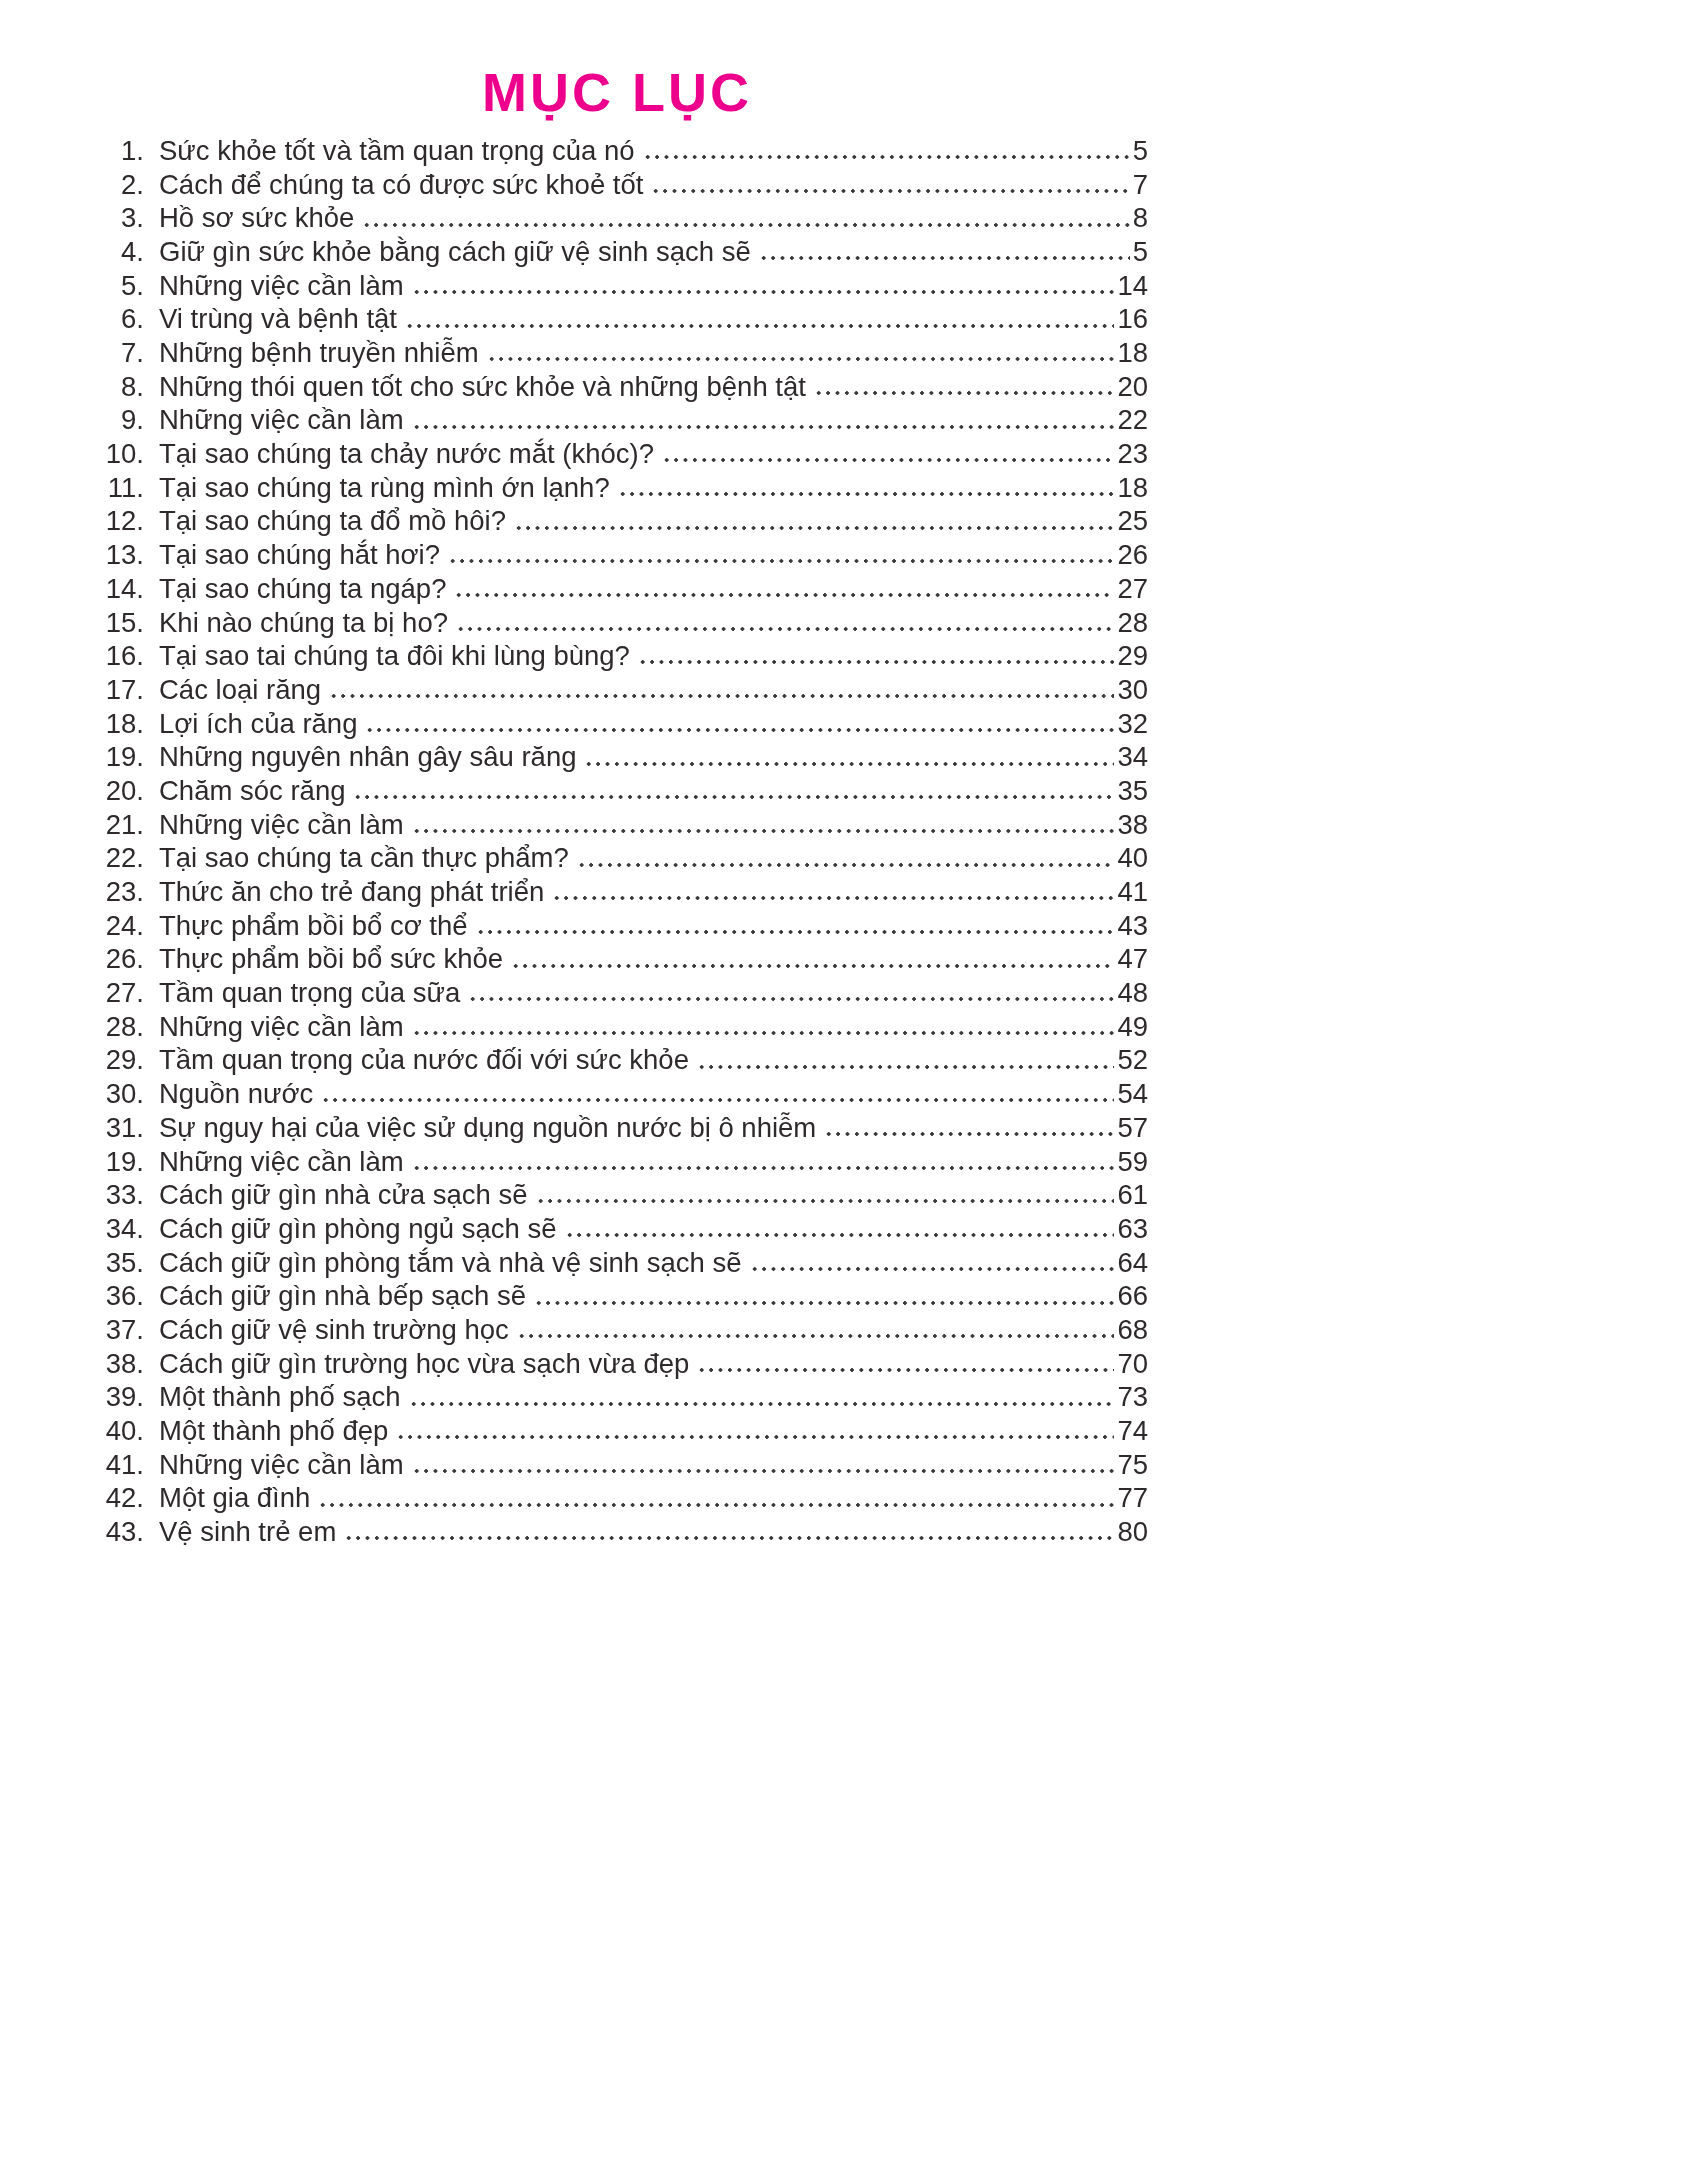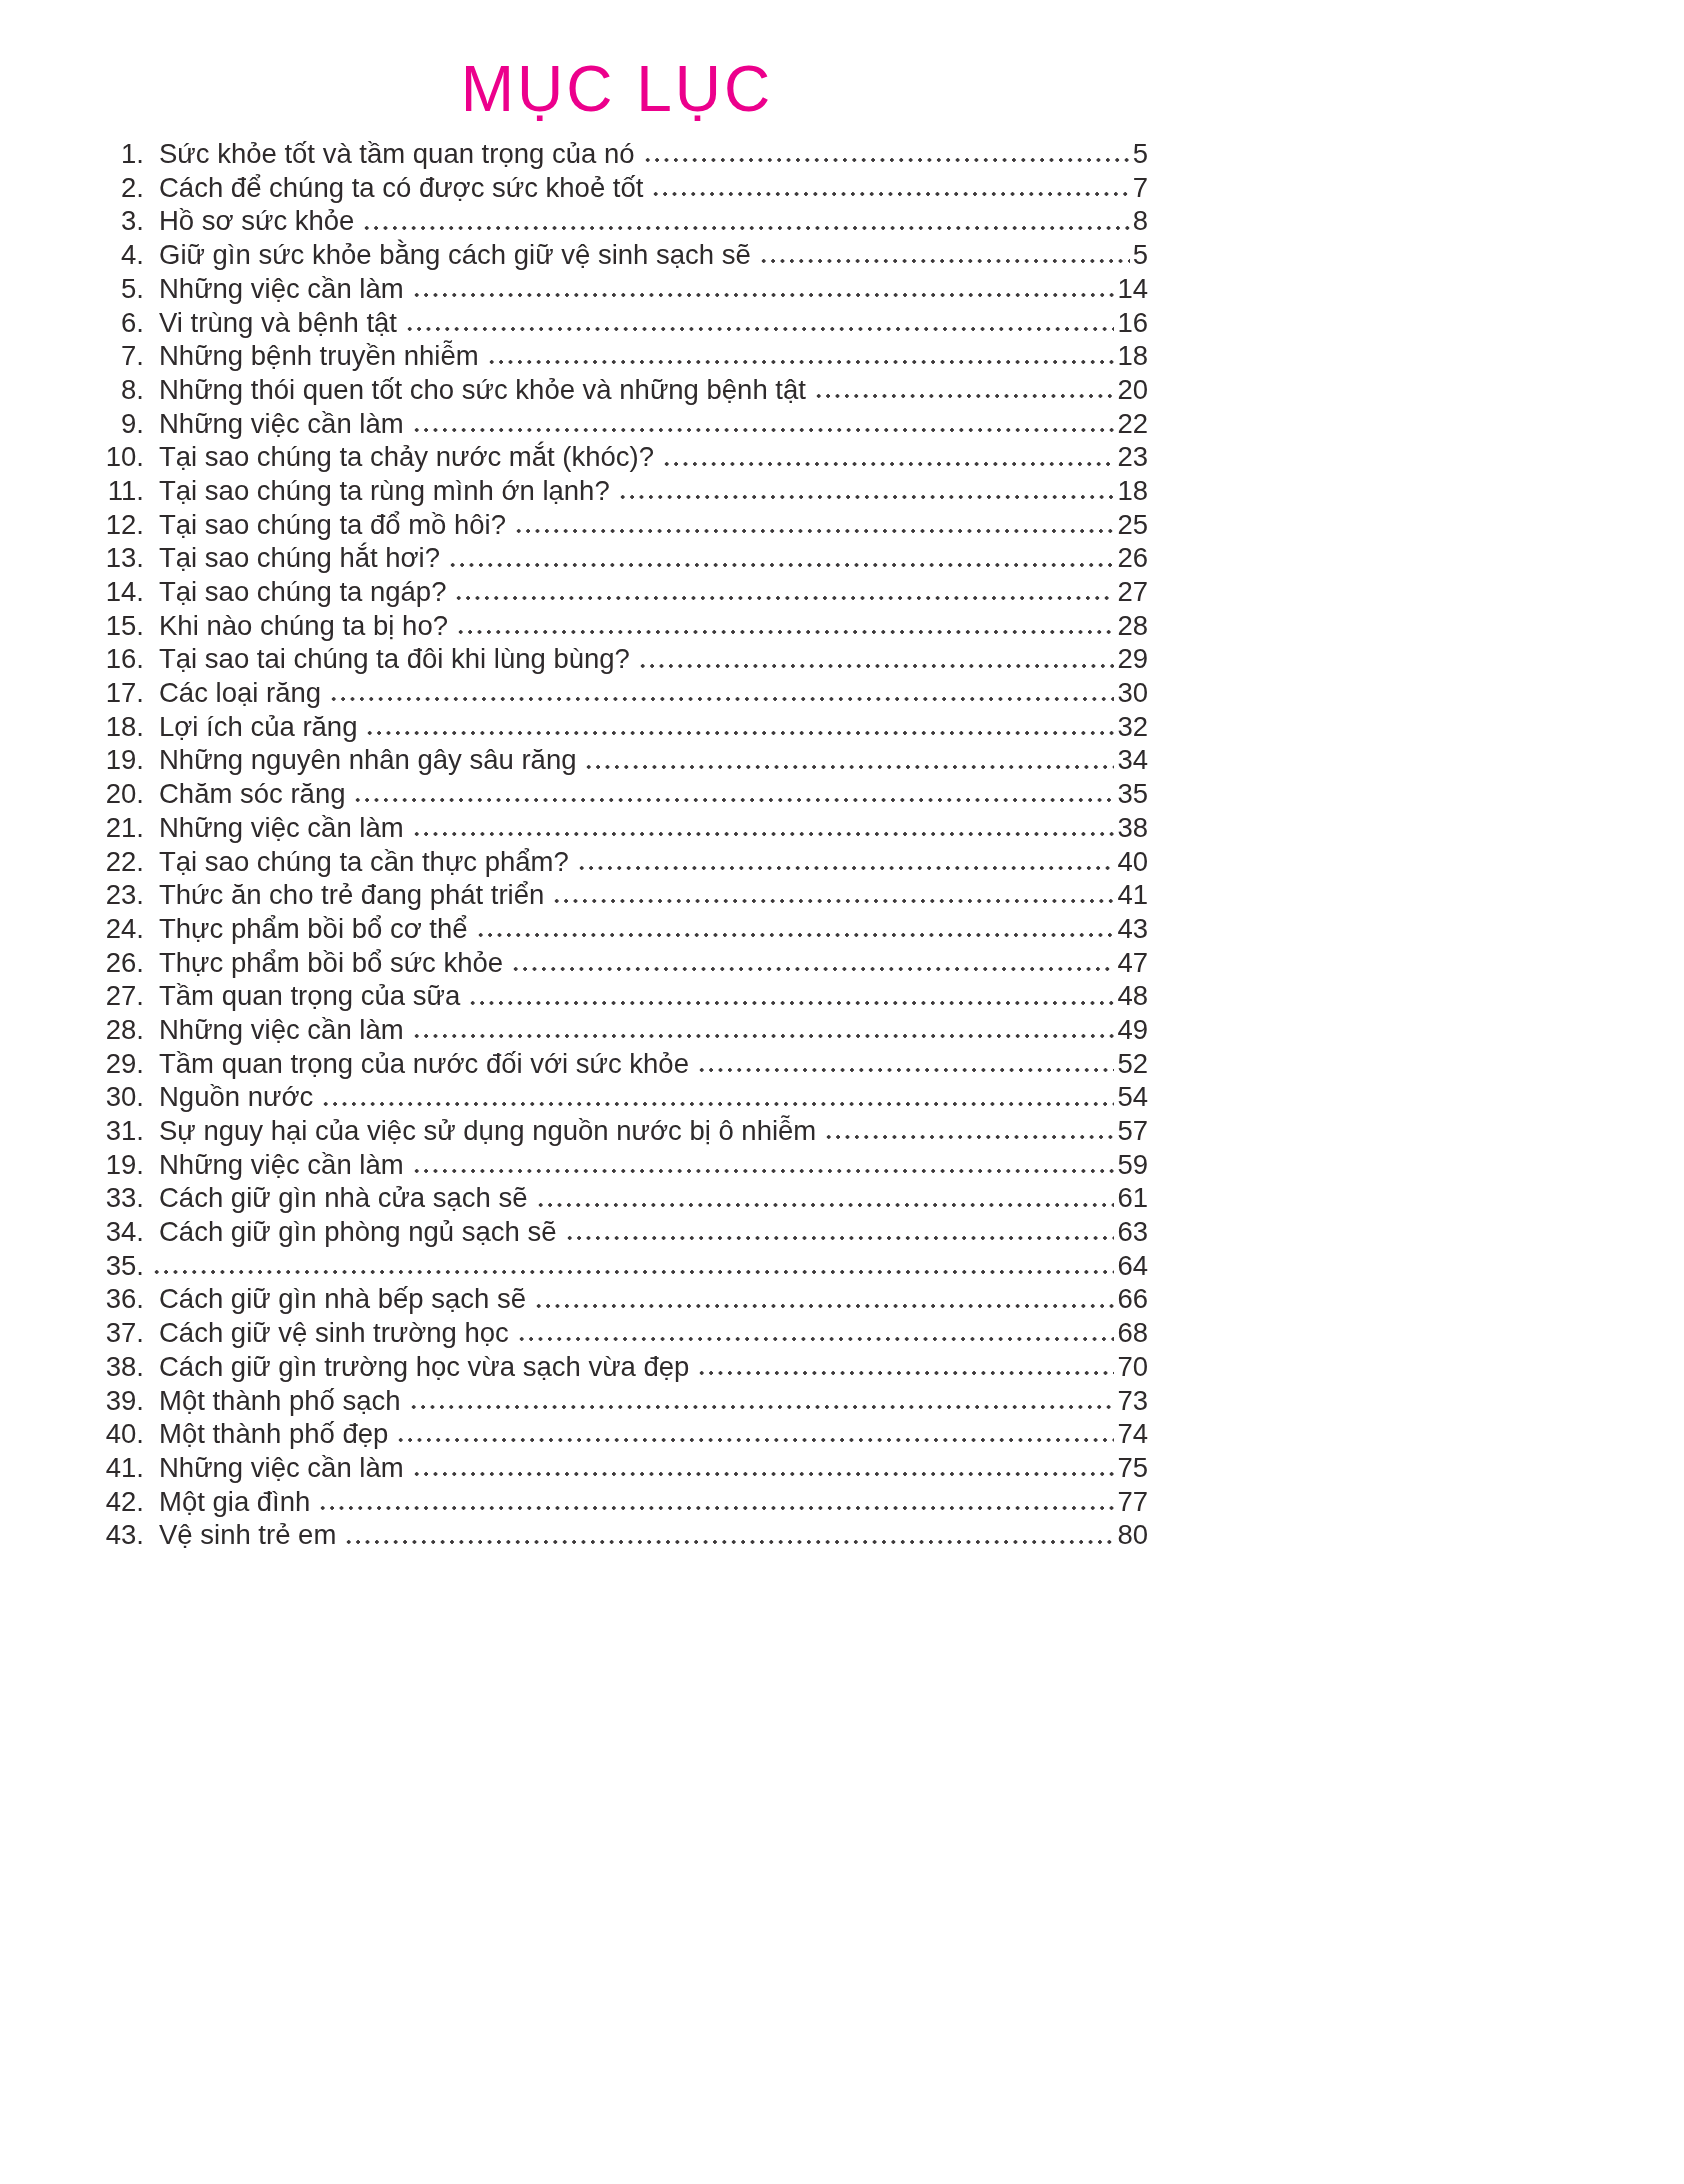--- a/index.html
+++ b/index.html
@@ -13,25 +13,25 @@
     position: relative;
     overflow: hidden;
   }
   .page-content {
     position: absolute;
     left: 86px;
     top: 46px;
     width: 1062px;
   }
   .page-title {
-    margin: 8px 0 10px 0;
+    margin: 16px 0 10px 0;
     text-align: center;
-    font-size: 64px;
+    font-size: 54px;
     line-height: 1.12;
-    font-weight: normal;
+    font-weight: bold;
     letter-spacing: 3px;
     color: #ec008c;
   }
   .toc-list {
     display: flex;
     flex-direction: column;
   }
   .toc-row {
     display: flex;
     align-items: flex-end;
@@ -296,20 +296,21 @@
 
   <div class="toc-row">
     <span class="num">34.</span>
     <span class="title-text">Cách giữ gìn phòng ngủ sạch sẽ</span>
     <span class="leader"></span>
     <span class="pagenum">63</span>
   </div>
 
   <div class="toc-row">
     <span class="num">35.</span>
+    <span class="title-text">Cách giữ gìn phòng tắm và nhà vệ sinh sạch sẽ</span>
     <span class="leader"></span>
     <span class="pagenum">64</span>
   </div>
 
   <div class="toc-row">
     <span class="num">36.</span>
     <span class="title-text">Cách giữ gìn nhà bếp sạch sẽ</span>
     <span class="leader"></span>
     <span class="pagenum">66</span>
   </div>

